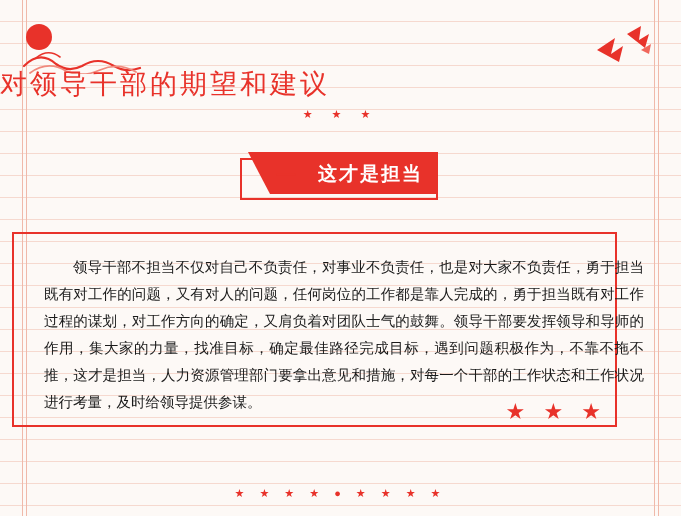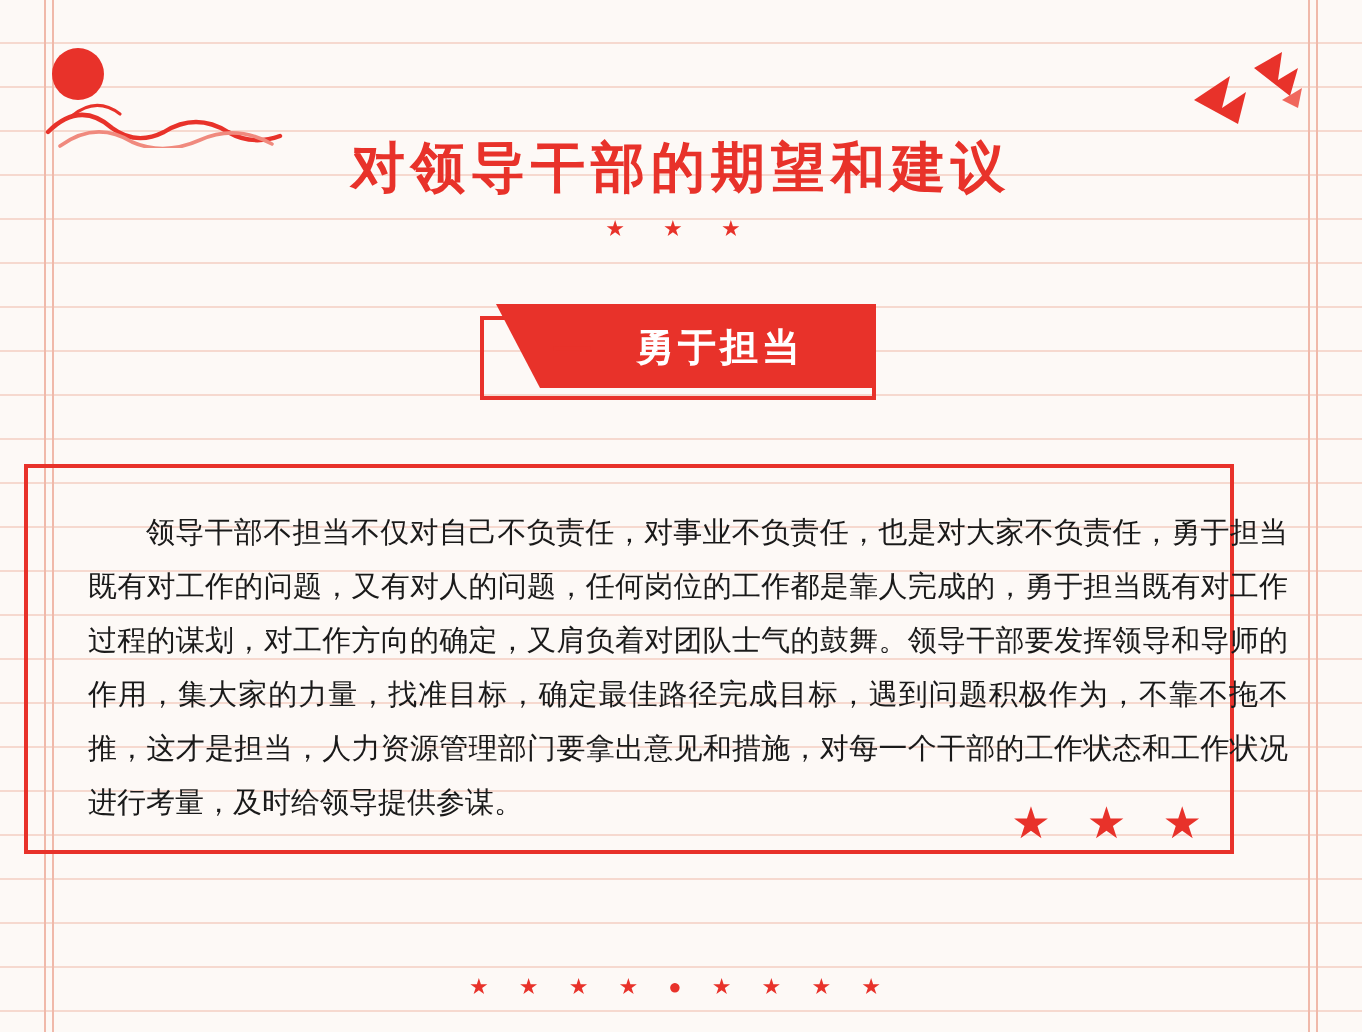--- a/index.html
+++ b/index.html
@@ -66,23 +66,23 @@
     width: 70px;
     height: 50px;
   }
 
   
   .title {
     position: absolute;
     top: 66px;
     left: 0;
     right: 0;
-    text-align: center;
+    text-align: left;
     font-size: 27px;
-    font-weight: bold;
+    font-weight: normal;
     color: #e8322a;
     letter-spacing: 3px;
     font-family: "Liberation Sans", sans-serif;
   }
   .title-stars {
     position: absolute;
     top: 108px;
     left: 0;
     right: 0;
     text-align: center;
@@ -212,21 +212,21 @@
     </svg>
   </div>
 
   <div class="title">对领导干部的期望和建议</div>
   <div class="title-stars">★ ★ ★</div>
 
   <div class="banner">
     <div class="banner-outline"></div>
     <div class="banner-red"></div>
     <div class="banner-num">一</div>
-    <div class="banner-text">勇于担当</div>
+    <div class="banner-text">这才是担当</div>
   </div>
 
   <div class="body-box">
     <div class="body-text">领导干部不担当不仅对自己不负责任，对事业不负责任，也是对大家不负责任，勇于担当既有对工作的问题，又有对人的问题，任何岗位的工作都是靠人完成的，勇于担当既有对工作过程的谋划，对工作方向的确定，又肩负着对团队士气的鼓舞。领导干部要发挥领导和导师的作用，集大家的力量，找准目标，确定最佳路径完成目标，遇到问题积极作为，不靠不拖不推，这才是担当，人力资源管理部门要拿出意见和措施，对每一个干部的工作状态和工作状况进行考量，及时给领导提供参谋。</div>
     <div class="corner-stars">★ ★ ★</div>
   </div>
 
   <div class="bottom-deco">★ ★ ★ ★ ● ★ ★ ★ ★</div>
 
 </div>

